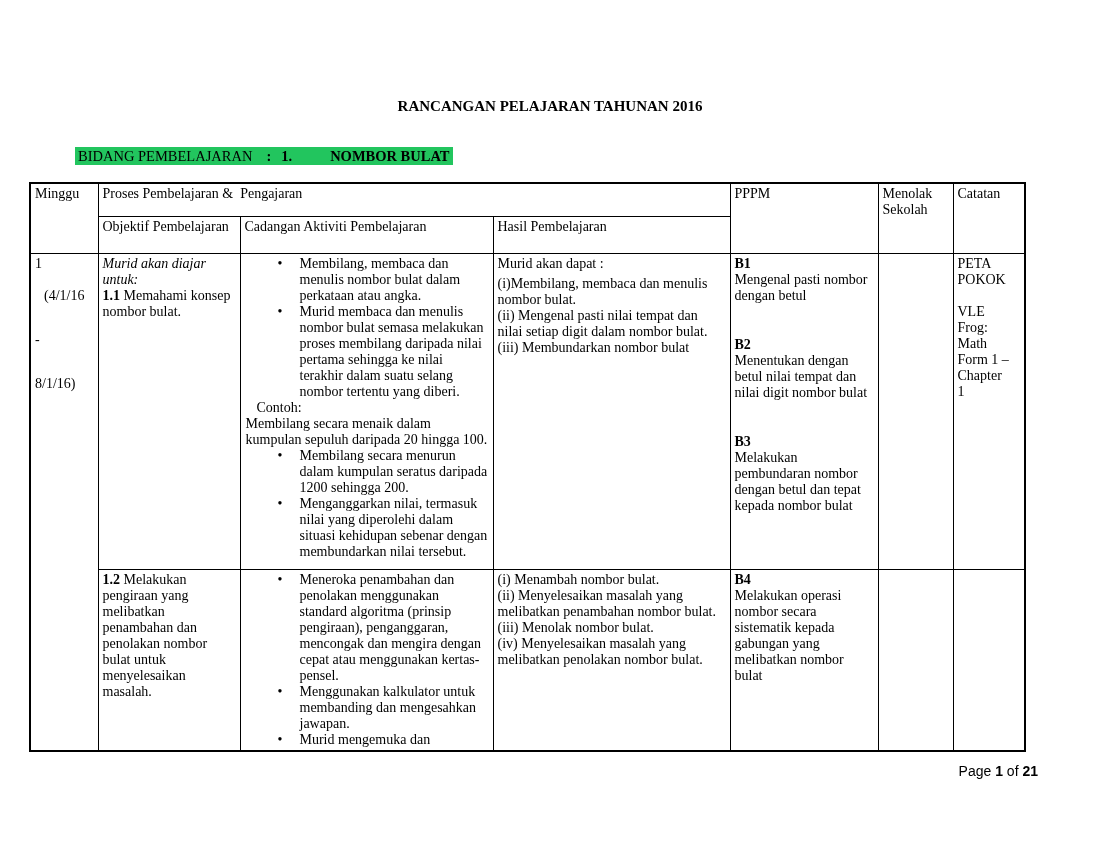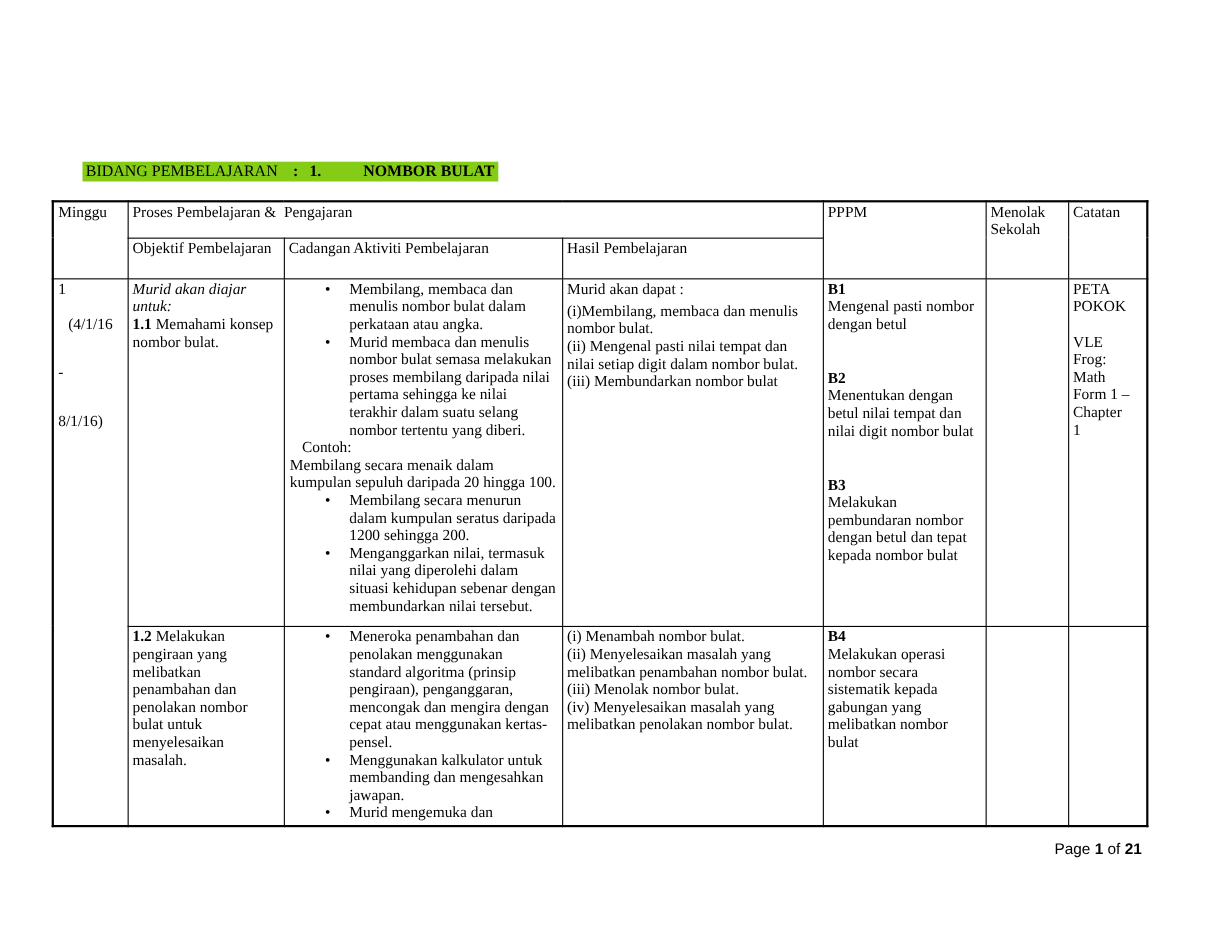--- a/index.html
+++ b/index.html
@@ -10,21 +10,21 @@
   
   .titles{position:absolute;top:97px;left:0;width:100%;text-align:center;
     font-weight:bold;font-size:15px;line-height:19px;}
   
   .bidang{position:absolute;top:147px;left:75px;font-size:14.5px;line-height:18px;padding:0 3px;}
   .bidang .lbl{margin-right:14px;}
   .bidang .colon{margin-right:10px;font-weight:bold;}
   .bidang .num{font-weight:bold;margin-right:38px;}
   .bidang .val{font-weight:bold;}
   
-  table.plan{position:absolute;top:182px;left:47px;width:995px;
+  table.plan{position:absolute;top:182px;left:29px;width:995px;
     border-collapse:collapse;table-layout:fixed;border:2px solid #000;}
   table.plan th,table.plan td{
     border:1px solid #000;vertical-align:top;padding:2px 4px;
     font-size:14px;line-height:16px;text-align:left;font-weight:normal;
     overflow:hidden;word-wrap:break-word;}
   tr.h1{height:33px;}
   tr.h2{height:37px;}
   tr.b1{height:316px;}
   tr.b2{height:152px;}
   th{font-weight:bold;text-align:center;}
@@ -56,23 +56,24 @@
   .footer{position:absolute;top:763px;right:62px;
     font-family:"Liberation Sans",sans-serif;font-size:14px;}
   .footer b{font-weight:bold;}
 </style>
 </head>
 <body>
 
 <div class="sheet">
 
   <div class="titles">
+    <div>RANCANGAN PELAJARAN TAHUNAN 2016</div>
   </div>
 
-  <div class="bidang" style="background: #84cc16;">
+  <div class="bidang" style="background: #22c55e;">
     <span class="lbl">BIDANG PEMBELAJARAN</span><span class="colon">:</span><span class="num">1.</span><span class="val">NOMBOR BULAT</span>
   </div>
 
   <table class="plan">
     <colgroup>
       <col style="width:68px">
         <col style="width:142px">
         <col style="width:253px">
       <col style="width:237px">
         <col style="width:148px">

